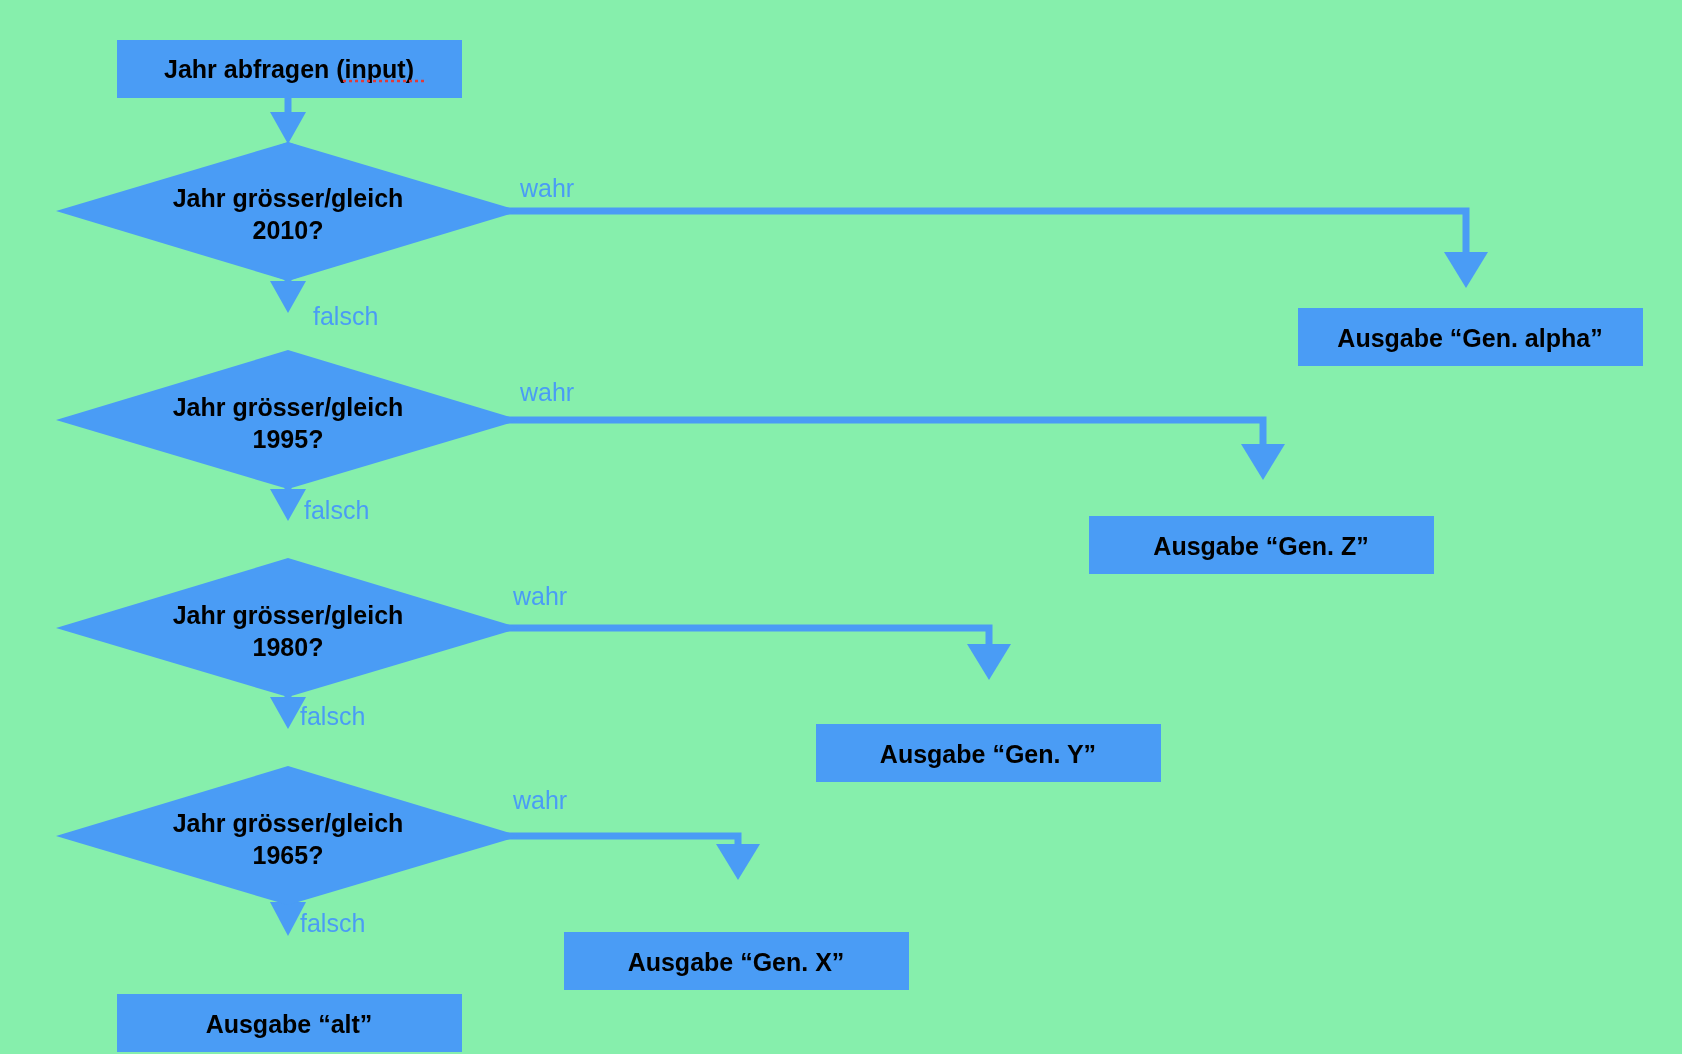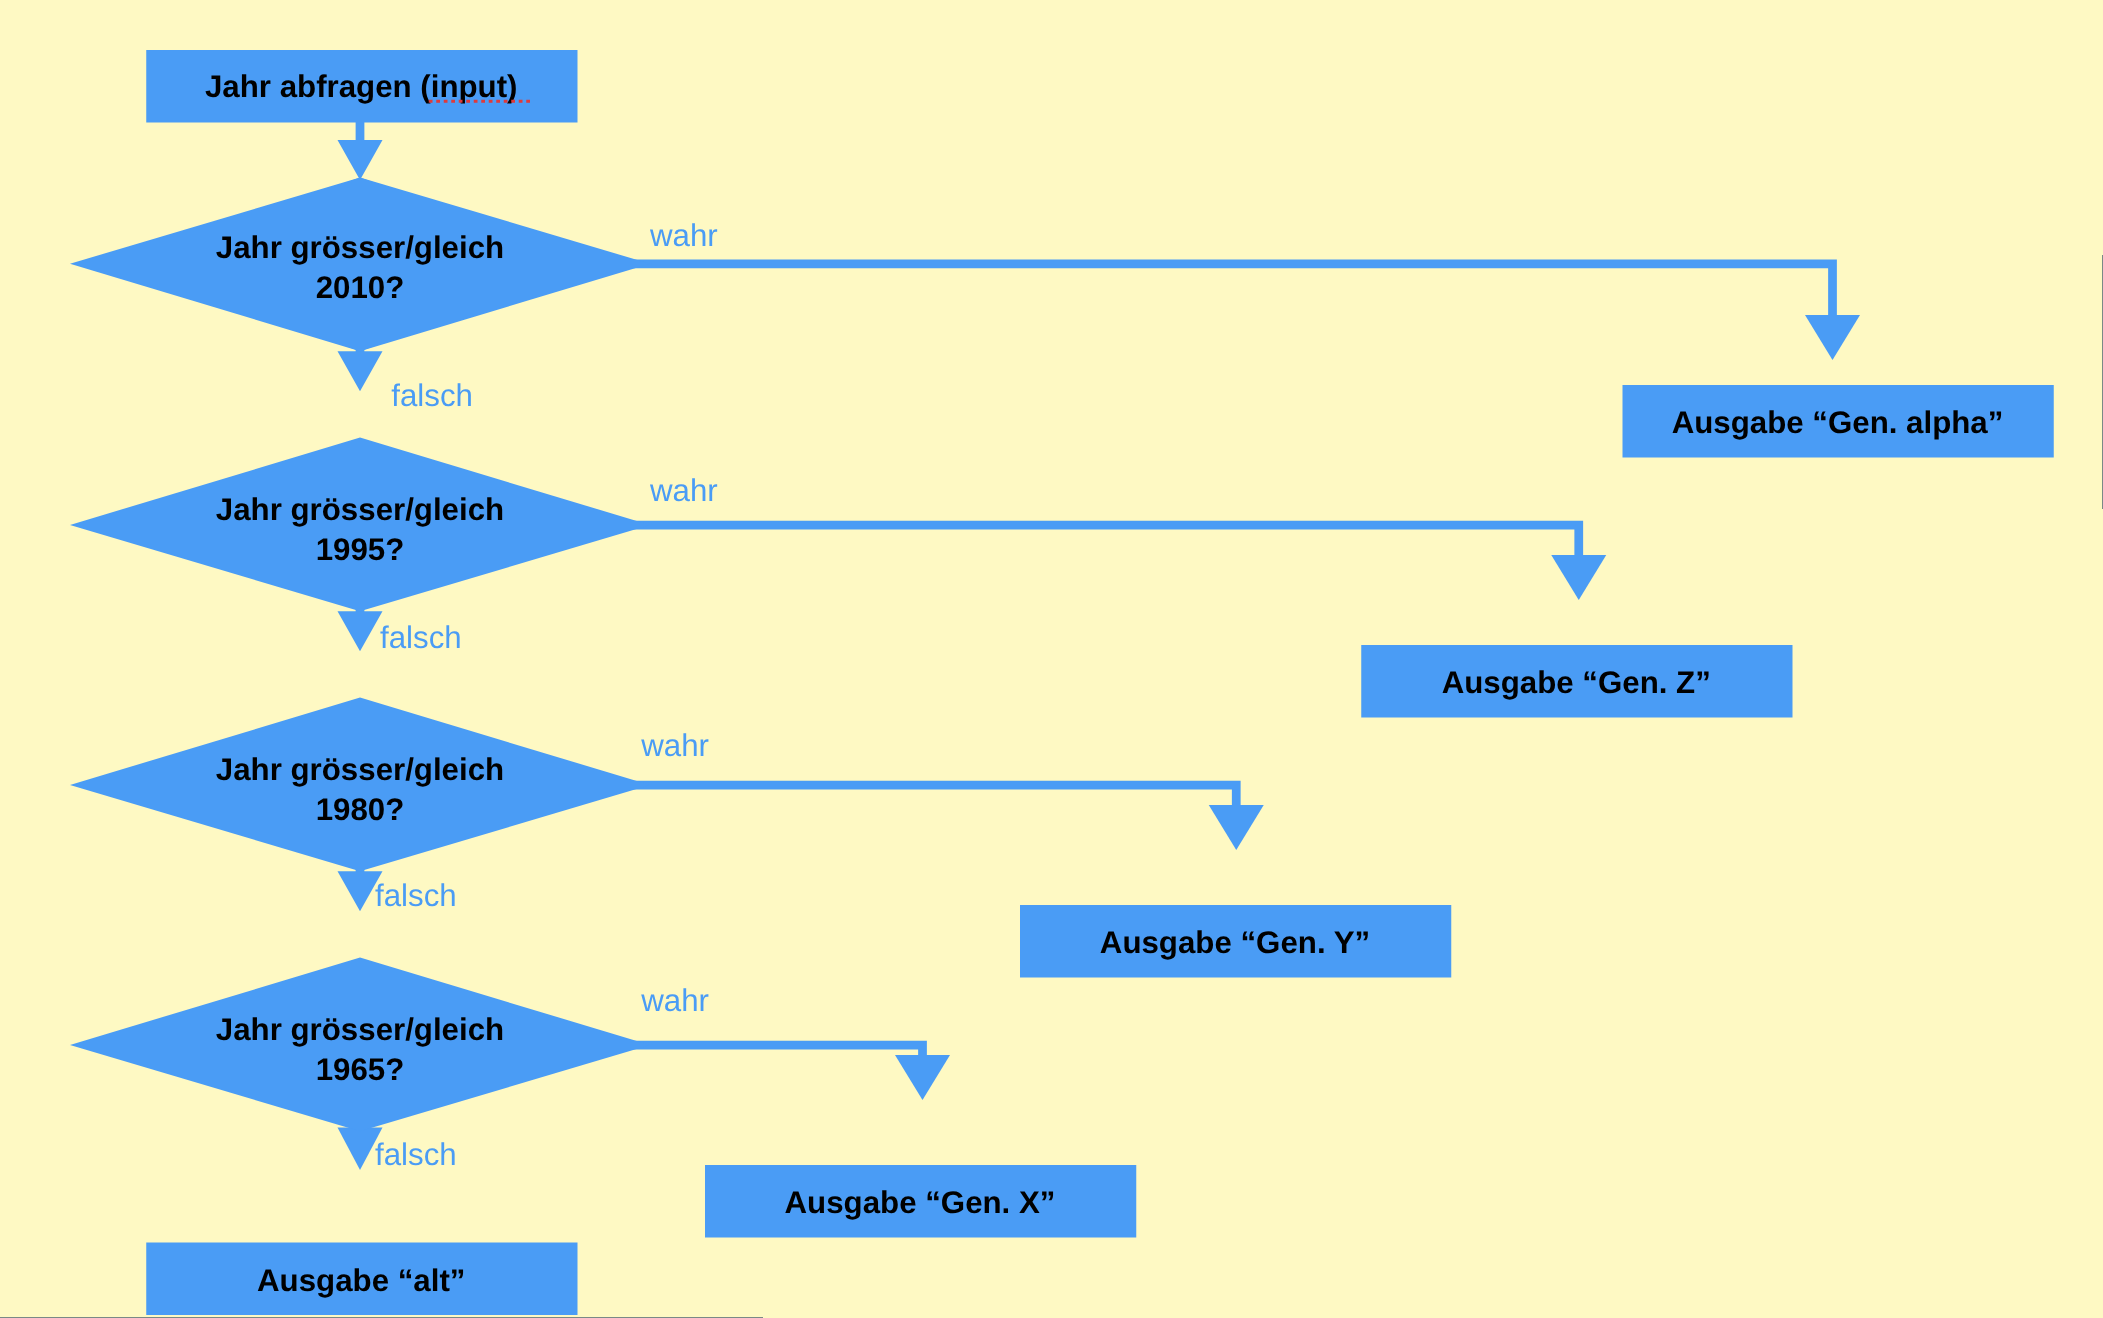--- a/index.html
+++ b/index.html
@@ -10,21 +10,21 @@
   body {
     width: 1682px;
     height: 1054px;
     overflow: hidden;
     font-family: "Liberation Sans", sans-serif;
   }
   #canvas {
     position: relative;
     width: 1682px;
     height: 1054px;
-    background: #fef9c3;
+    background: #86efac;
   }
   svg.flow {
     position: absolute;
     top: 0;
     left: 0;
     width: 1682px;
     height: 1054px;
     display: block;
   }
   text.node-label {

